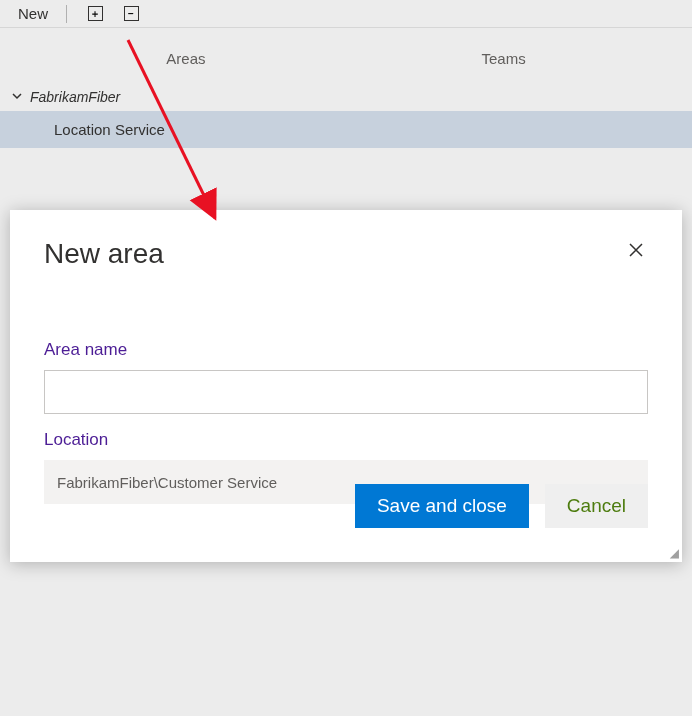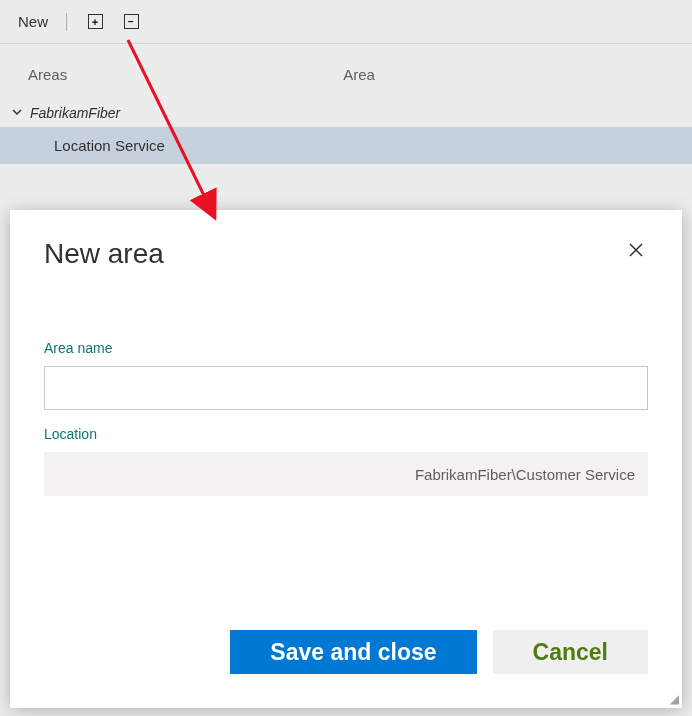--- a/index.html
+++ b/index.html
@@ -17,21 +17,21 @@
       position: absolute;
       inset: 0;
       background: #ececec;
     }
     .toolbar {
       display: flex;
       align-items: center;
       padding: 6px 10px;
       background: #ececec;
       border-bottom: 1px solid #d6d6d6;
-      height: 44px;
+      height: 28px;
     }
     .toolbar-btn {
       padding: 4px 8px;
       background: transparent;
       border: none;
       font-size: 15px;
       cursor: pointer;
       color: #323130;
     }
     .toolbar-btn.highlighted {
@@ -63,20 +63,21 @@
       align-items: center;
       justify-content: center;
       font-size: 10px;
       line-height: 1;
       font-weight: bold;
     }
     .tabs {
       display: flex;
       padding: 10px 0 0 0;
       background: #ececec;
+      justify-content: center;
     }
     .tab {
       padding: 12px 28px;
       font-size: 15px;
       color: #605e5c;
       cursor: pointer;
       background: transparent;
       border: none;
     }
     .tab.teams { margin-left: 220px; }
@@ -100,21 +101,21 @@
       padding: 10px 12px 10px 54px;
       background: #c7d1dd;
       cursor: pointer;
       font-size: 15px;
     }
     .dialog {
       position: absolute;
       left: 10px;
       top: 210px;
       width: 672px;
-      height: 498px;
+      height: 352px;
       background: #fff;
       box-shadow: 0 2px 16px rgba(0,0,0,0.25);
       padding: 28px 34px;
     }
     .dialog-header {
       display: flex;
       justify-content: space-between;
       align-items: flex-start;
     }
     .dialog-title {
@@ -124,53 +125,52 @@
     }
     .close-btn {
       background: transparent;
       border: none;
       cursor: pointer;
       padding: 4px;
     }
     .field-group { margin-top: 70px; }
     .field-group + .field-group { margin-top: 16px; }
     .field-label {
-      font-size: 14px;
-      color: #0f766e;
+      font-size: 17px;
+      color: #4c1d95;
       margin-bottom: 10px;
       display: block;
     }
     .text-input {
       width: 100%;
       height: 44px;
       border: 1px solid #c8c6c4;
       padding: 0 12px;
       font-size: 15px;
       background: #fff;
     }
     .text-input[readonly] {
       background: #f3f2f1;
       color: #605e5c;
       border: 1px solid #f3f2f1;
-      text-align: right;
     }
     .dialog-footer {
       position: absolute;
       right: 34px;
       bottom: 34px;
       display: flex;
       gap: 16px;
     }
     .btn {
       height: 44px;
-      padding: 0 40px;
-      font-size: 23px;
-      border: none;
-      cursor: pointer;
-      font-weight: 700;
+      padding: 0 22px;
+      font-size: 19px;
+      border: none;
+      cursor: pointer;
+      font-weight: 400;
     }
     .btn-primary {
       background: #0078d4;
       color: #fff;
     }
     .btn-secondary {
       background: #efefef;
       color: #4d7c0f;
     }
     .resize-grip {
@@ -199,21 +199,21 @@
     <button class="icon-btn">
       <span class="icon-box">＋</span>
     </button>
     <button class="icon-btn">
       <span class="icon-box">−</span>
     </button>
   </div>
 
   <div class="tabs">
     <button class="tab">Areas</button>
-    <button class="tab teams">Area</button>
+    <button class="tab teams">Teams</button>
   </div>
 
   <div class="tree">
     <div class="tree-parent">
       <span class="chevron">
         <svg width="10" height="10" viewBox="0 0 10 10">
             <path d="M1 3 L5 7 L9 3" stroke="#323130" stroke-width="1.5" fill="none"></path>
           </svg>
       </span>
       <span>FabrikamFiber</span>

